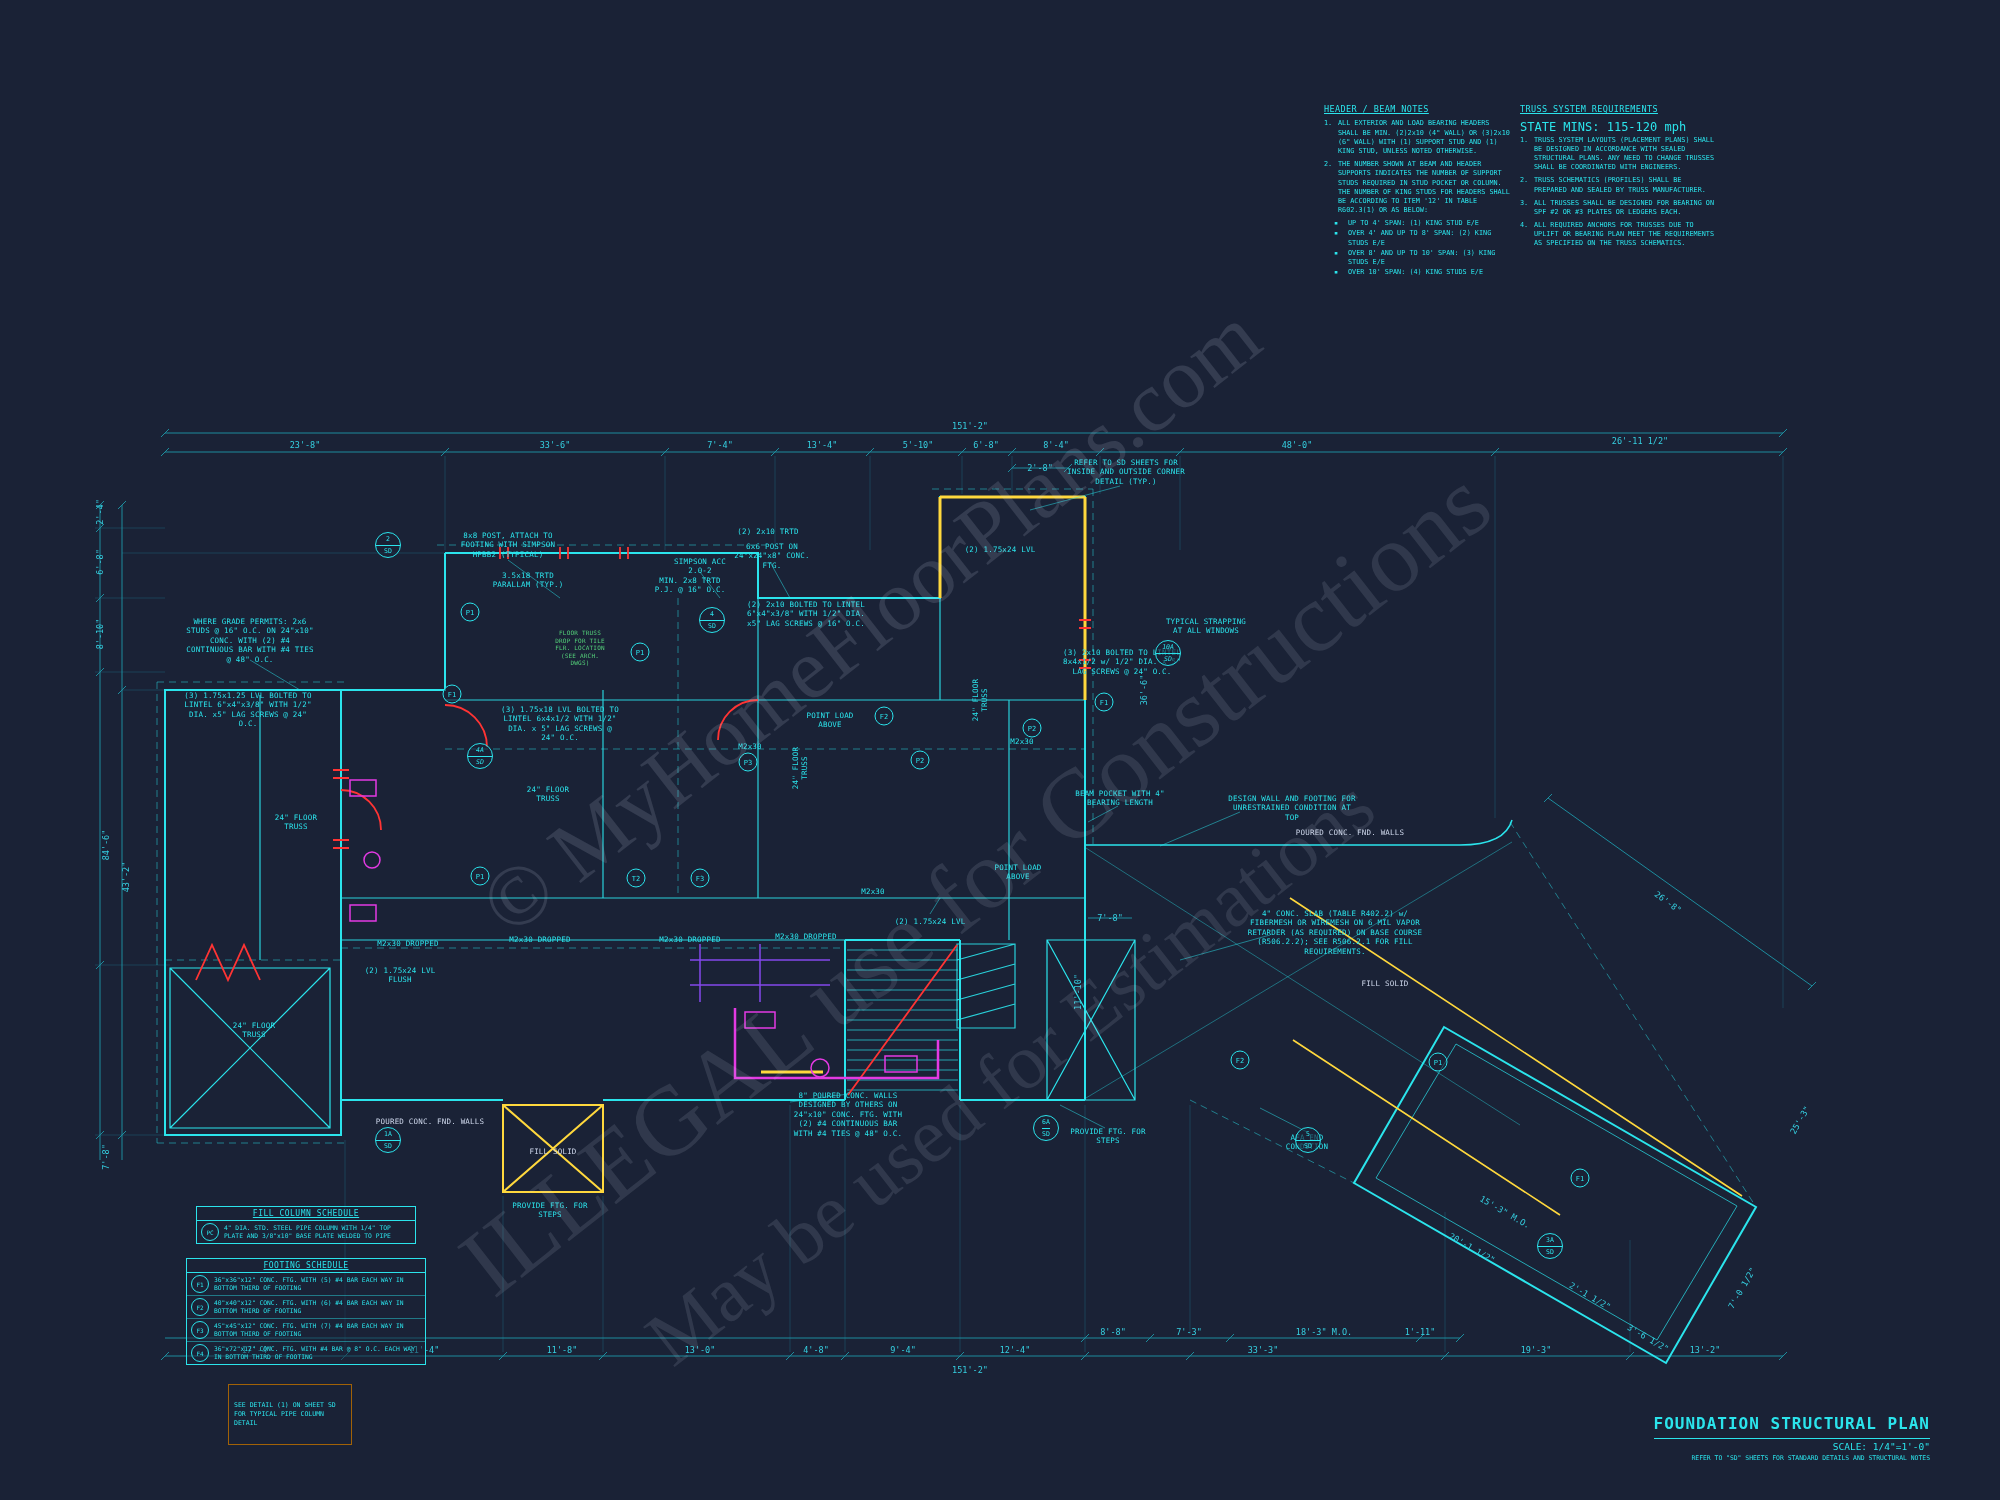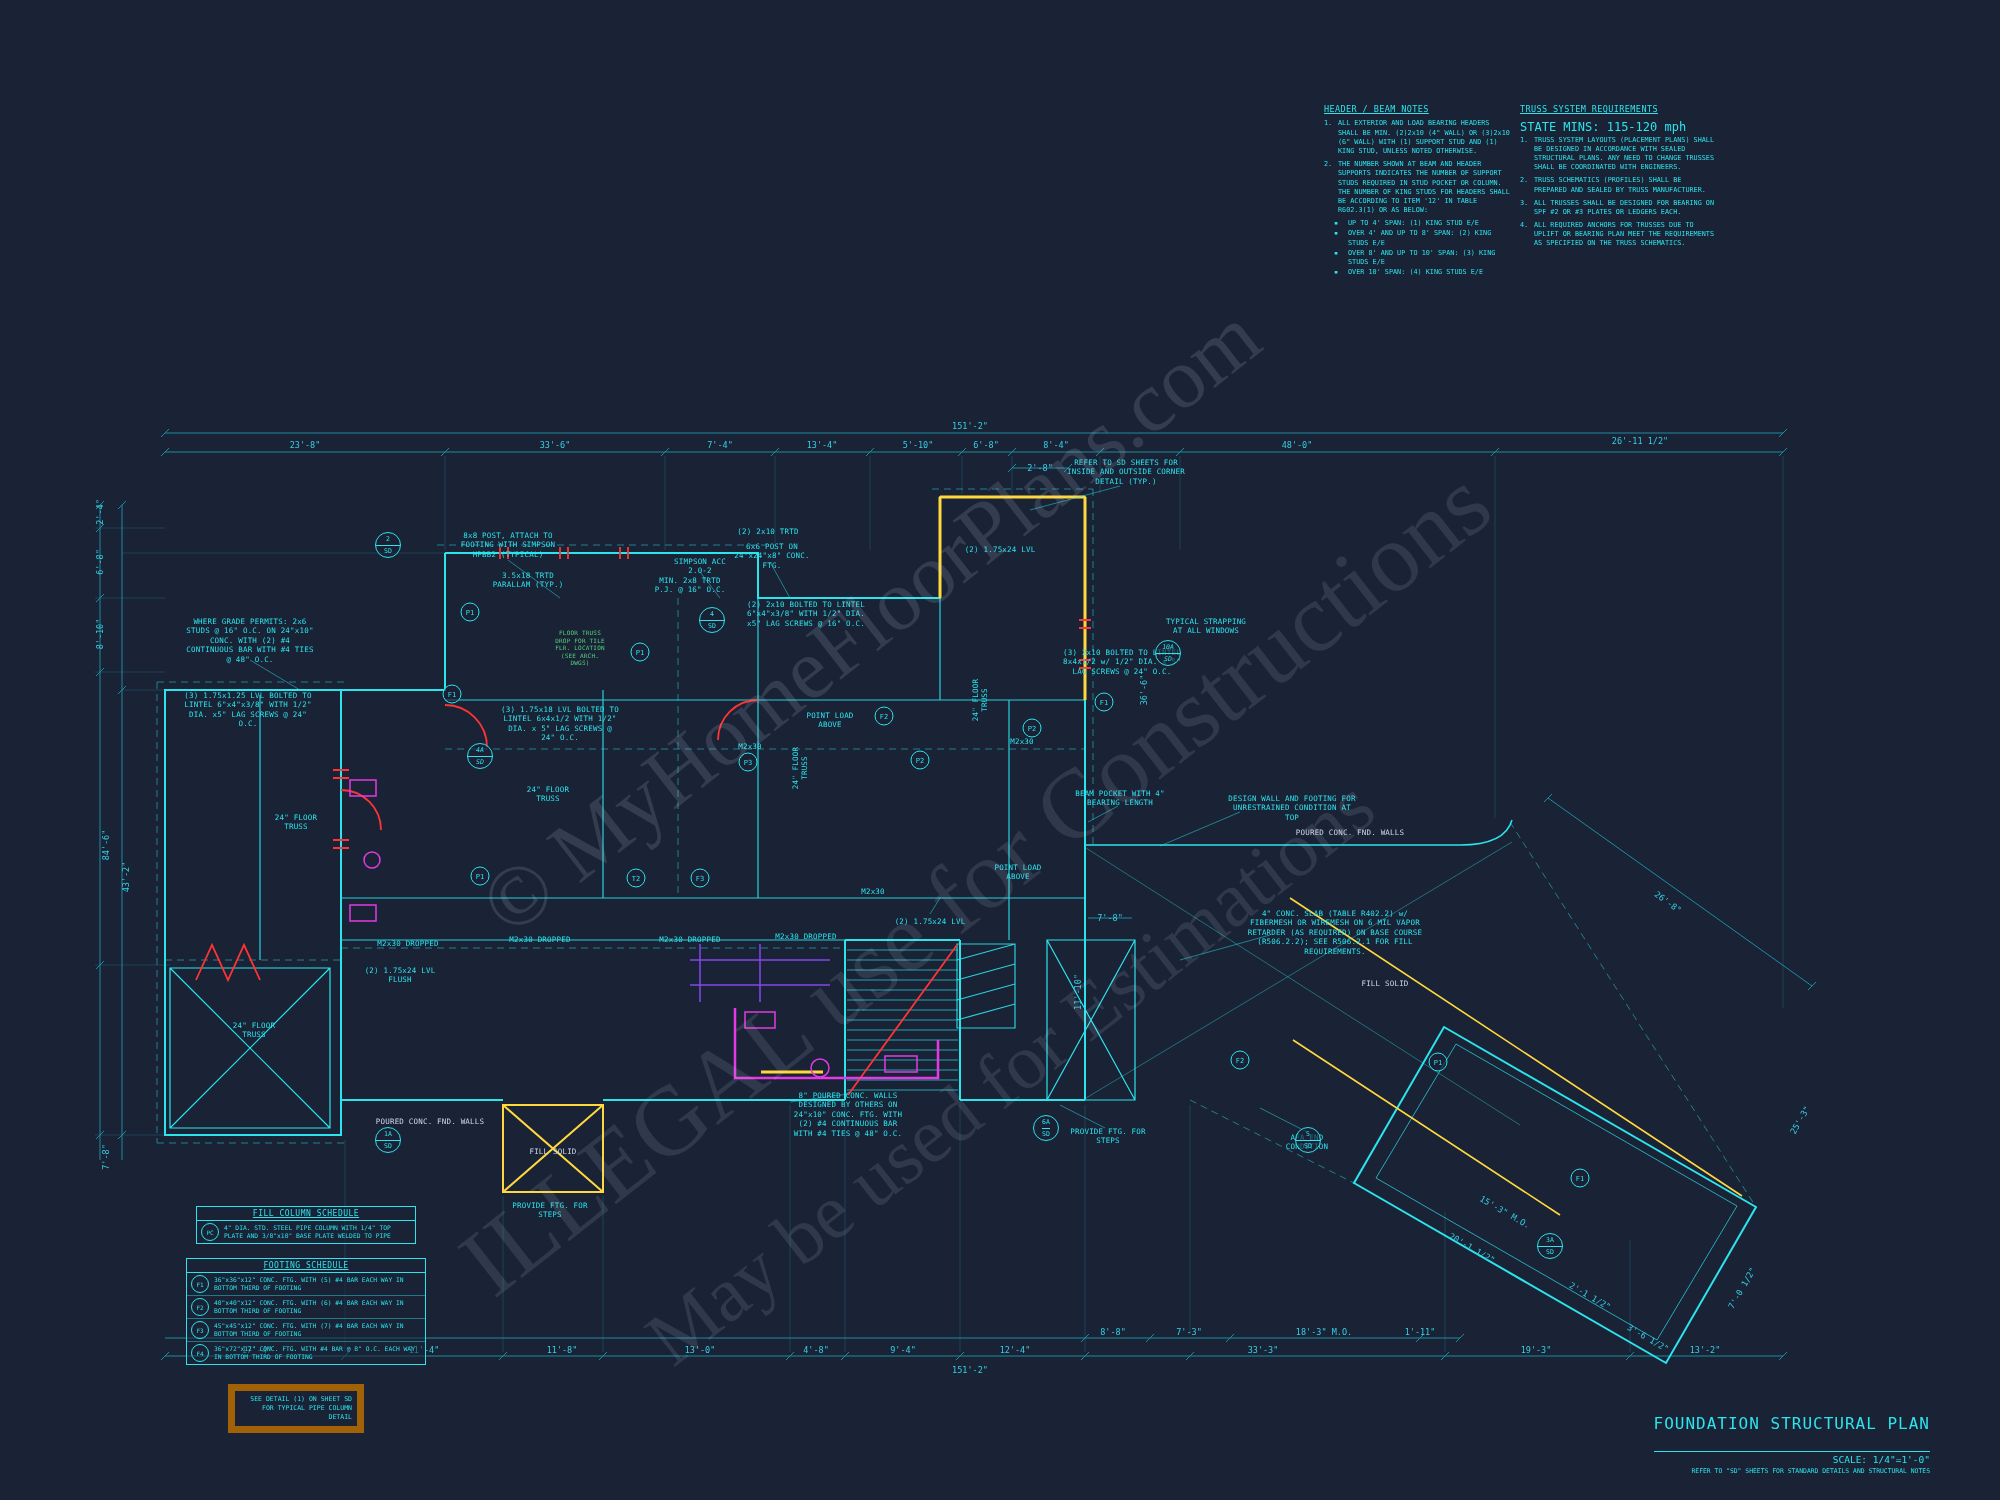--- a/index.html
+++ b/index.html
@@ -27,25 +27,25 @@
   .ntxt{flex:1;}
   .sched{position:absolute;border:1px solid #2be4ec;color:#2be4ec;font-size:6.3px;z-index:3;
          background:rgba(26,34,54,.5);}
   .shd{font-size:8px;text-align:center;padding:2px 4px;border-bottom:1px solid #2be4ec;
        text-decoration:underline;letter-spacing:.5px;}
   .srow{display:flex;align-items:center;gap:5px;padding:2px 4px;border-top:1px solid rgba(43,228,236,.45);}
   .srow:first-of-type{border-top:none;}
   .stag{flex:0 0 16px;height:16px;border:1px solid #2be4ec;border-radius:50%;display:flex;
         align-items:center;justify-content:center;font-size:6px;}
   .stxt{flex:1;line-height:1.25;}
-  .detailnote{position:absolute;border:7px solid #a16207;color:#2be4ec;font-size:6.5px;
-              padding:4px 5px;line-height:1.4;z-index:3;width:112px;text-align:right;}
+  .detailnote{position:absolute;border:1px solid #a16207;color:#2be4ec;font-size:6.5px;
+              padding:16px 5px;line-height:1.4;z-index:3;width:112px;}
   .titleblock{position:absolute;left:1610px;top:1414px;width:320px;text-align:right;z-index:3;color:#2be4ec;}
   .tb-title{font-size:16px;letter-spacing:1px;border-bottom:1.5px solid #2be4ec;display:inline-block;
-            padding-bottom:18px;}
+            padding-bottom:5px;font-weight:bold;}
   .tb-scale{font-size:9.5px;margin-top:2px;}
   .tb-note{font-size:6.4px;margin-top:2px;}
   .wm{position:absolute;font-family:"Liberation Serif","DejaVu Serif",serif;
       color:rgba(210,220,240,.14);white-space:nowrap;z-index:4;pointer-events:none;}
   .wm1{left:870px;top:620px;font-size:86px;transform:translate(-50%,-50%) rotate(-38deg);}
   .wm2{left:975px;top:882px;font-size:98px;transform:translate(-50%,-50%) rotate(-38deg);color:rgba(210,220,240,.12);}
   .wm3{left:1010px;top:1072px;font-size:78px;transform:translate(-50%,-50%) rotate(-38deg);color:rgba(210,220,240,.12);}
 </style>
 </head>
 <body>

